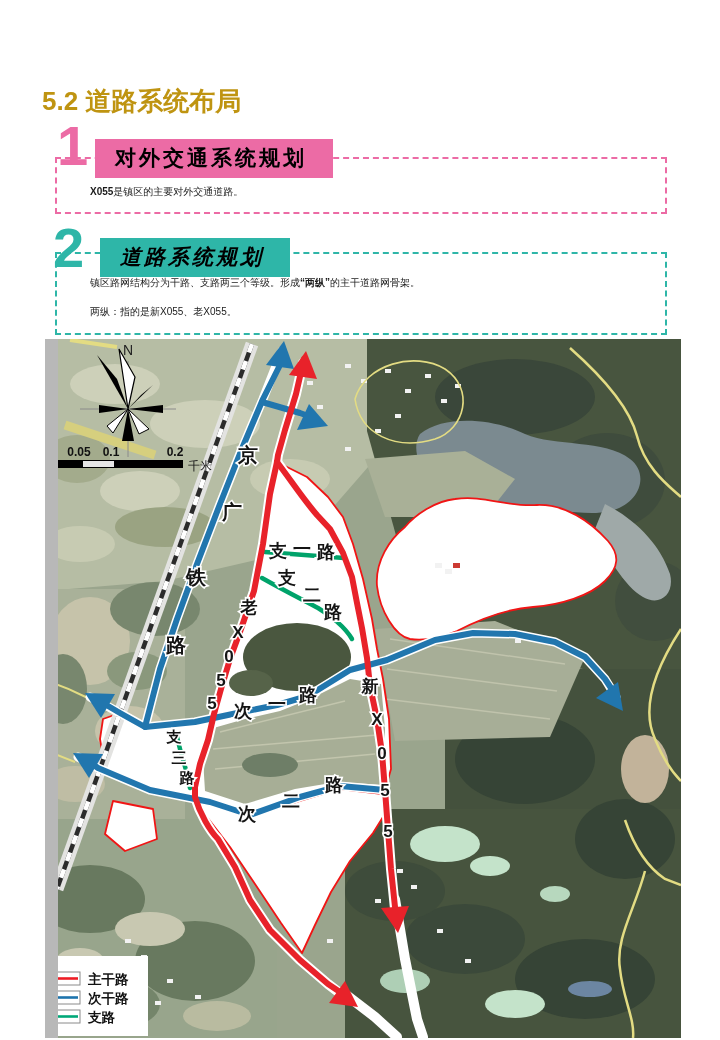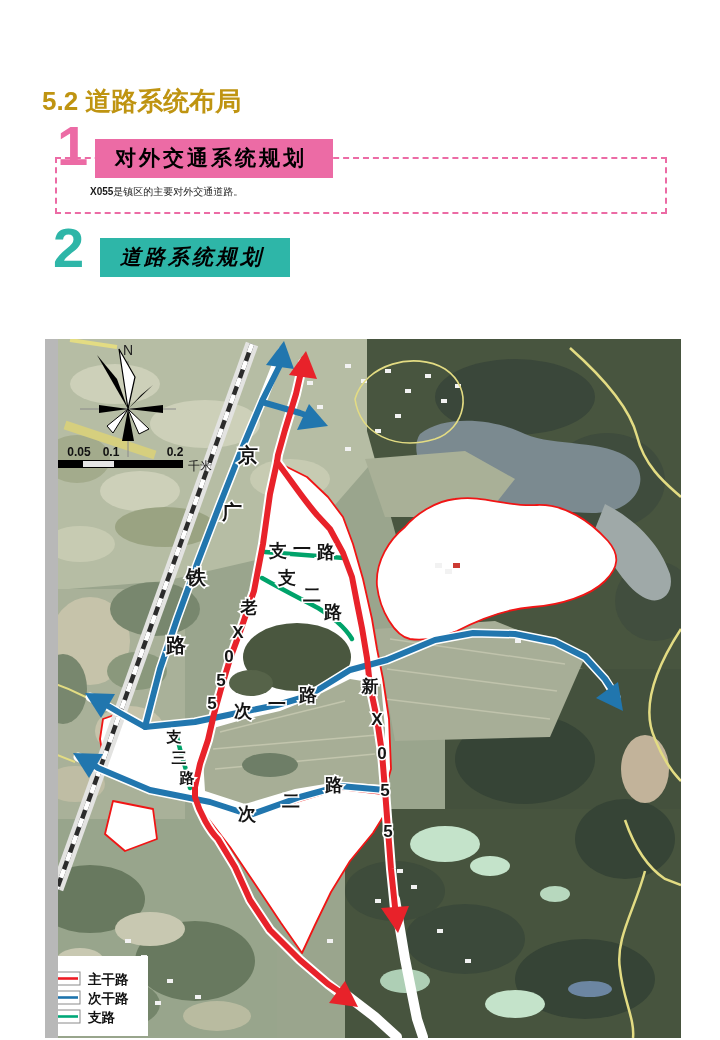--- a/index.html
+++ b/index.html
@@ -33,20 +33,24 @@
   <h1 class="title">5.2 道路系统布局</h1>
 
   <div class="big-num num1">1</div>
   <div class="head-pill head1">对外交通系统规划</div>
   <div class="dashed-box box1">
     <p class="body-text bt1"><b>X055</b><span>是镇区的主要对外交通道路。</span></p>
   </div>
 
   <div class="big-num num2">2</div>
   <div class="head-pill head2">道路系统规划</div>
+  <div class="dashed-box box2">
+    <p class="body-text bt2a"><span>镇区路网结构分为干路、支路两三个等级。形成</span><b>“两纵”</b><span>的主干道路网骨架。</span></p>
+    <p class="body-text bt2b">两纵：指的是新X055、老X055。</p>
+  </div>
 
   <div class="map-wrap">
   <svg width="636" height="699" viewBox="0 0 636 699">
 
     <g>
       <rect x="0" y="0" width="636" height="699" fill="#9aa58d"></rect>
 
       <path d="M0,0 H322 L330,120 250,212 120,242 0,252 Z" fill="#b6bda4"></path>
       <ellipse cx="70" cy="45" rx="45" ry="20" fill="#cdd0b9"></ellipse>
       <ellipse cx="160" cy="85" rx="55" ry="24" fill="#cdd0b9"></ellipse>

